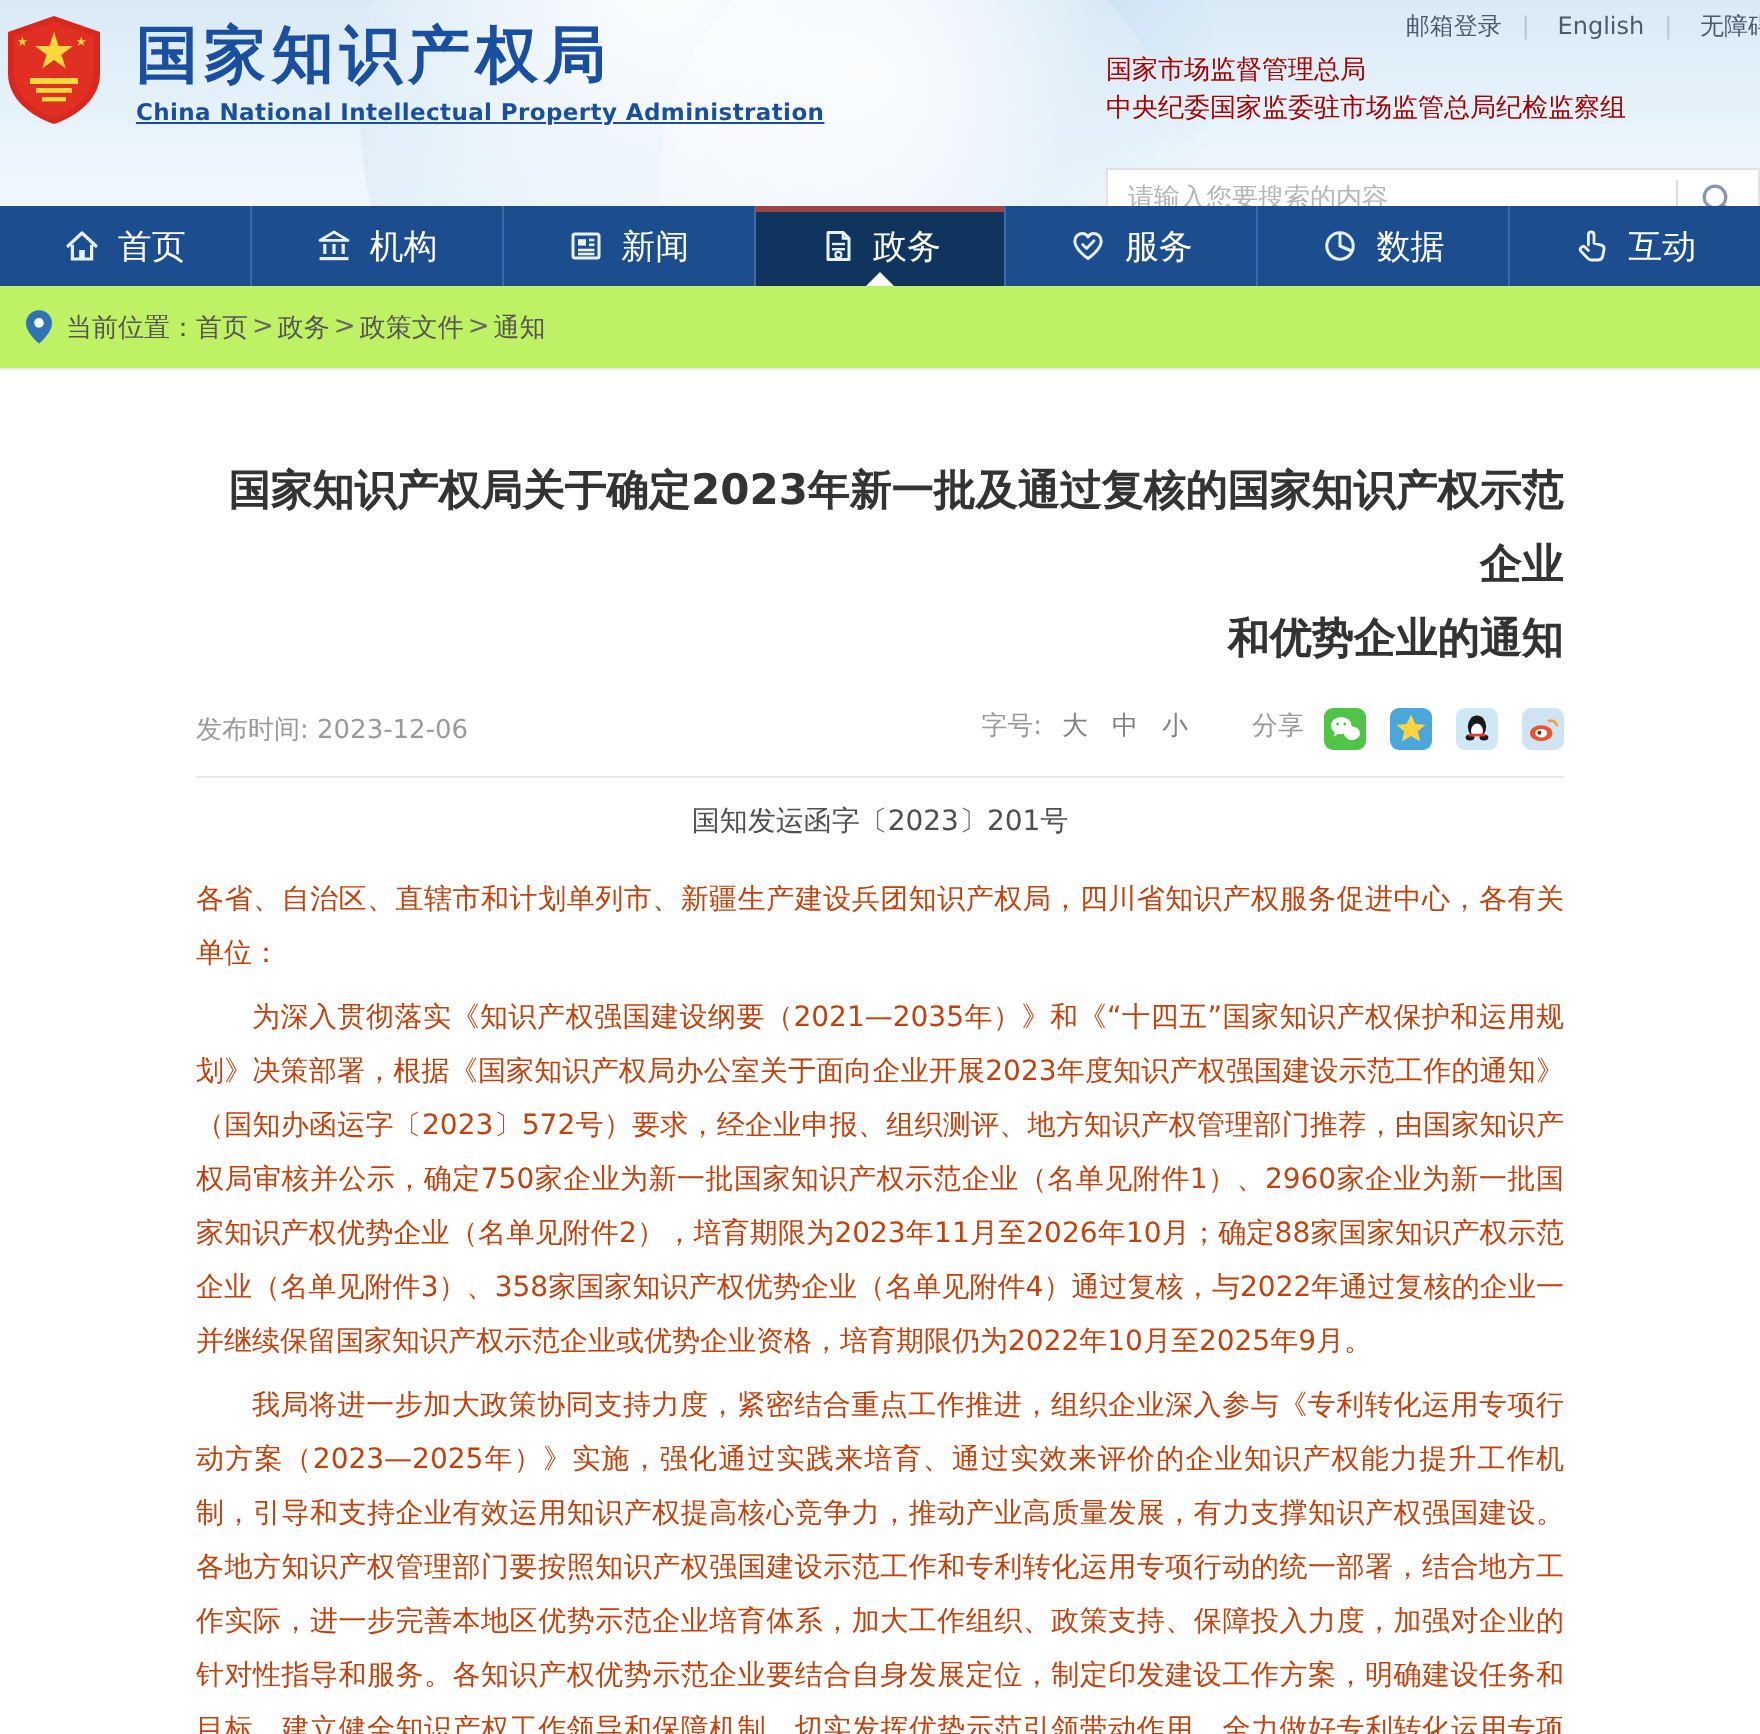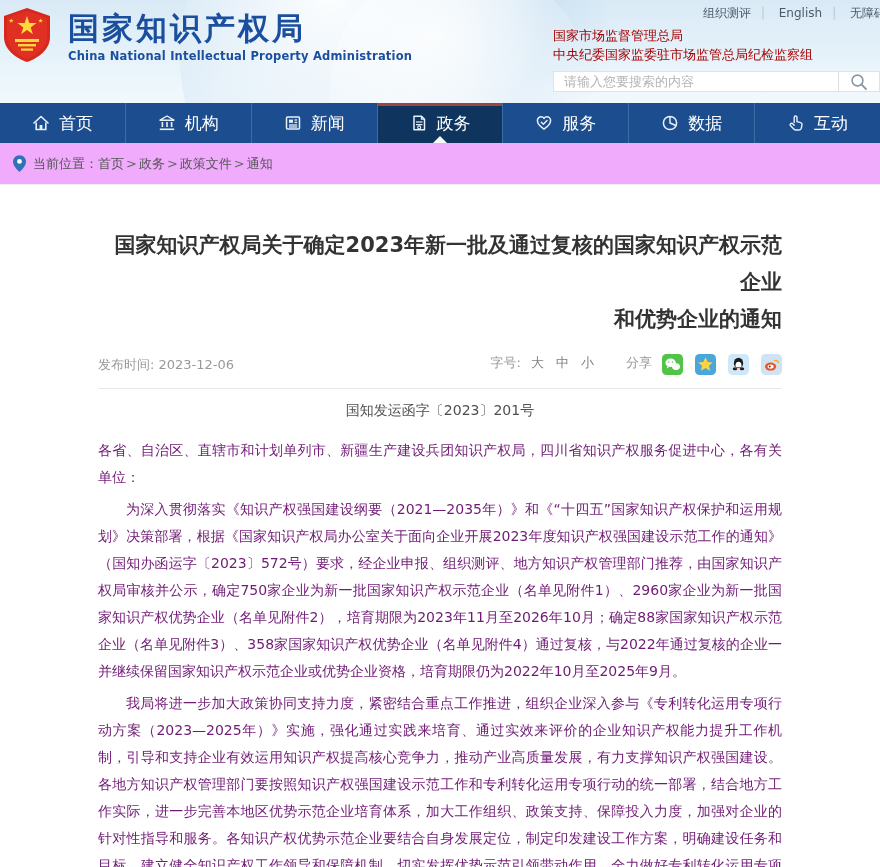--- a/index.html
+++ b/index.html
@@ -11,29 +11,29 @@
     background: linear-gradient(180deg,#d9eaf6 0%,#e6f2fa 55%,#f2f9fd 100%); }
   .header::before { content:""; position:absolute; width:430px; height:430px; border-radius:50%;
     left:180px; top:-160px;
     background: radial-gradient(circle at 35% 35%, rgba(255,255,255,.95), rgba(185,215,238,.35) 55%, rgba(160,200,230,0) 72%); }
   .header::after { content:""; position:absolute; width:260px; height:260px; border-radius:50%;
     left:330px; top:-40px; background: radial-gradient(circle at 40% 30%, rgba(255,255,255,.8), rgba(190,220,240,0) 70%); }
   .logo-row { position:absolute; left:1px; top:7px; display:flex; align-items:flex-end; z-index:2; }
   .emblem { width:52px; height:56px; flex:0 0 auto; }
   .logo-text { margin-left: 15px; padding-top: 2px; }
   .site-title { font-size: 31px; font-weight: bold; color: #1a4e9e; letter-spacing: 3px; line-height: 36px;}
-  .site-subtitle { font-size: 11.5px; font-weight: bold; color: #1a4e9e; margin-top: 3px; letter-spacing: .2px; }
+  .site-subtitle { font-size: 11.5px; font-weight: bold; color: #1a4e9e; margin-top: 3px; letter-spacing: .2px; text-decoration: underline; }
 
   .header-right { position:absolute; left:553px; right:0; top:5px; z-index:3; }
   .top-links { text-align:right; font-size:12px; color:#4c5a6b; white-space:nowrap; margin-right:-16px; }
   .top-links .tlink { cursor:pointer; padding:0 10px; }
   .top-links .sep { color:#b9c6d4; }
   .red-links { margin-top:4px; font-size:13px; line-height:19px; color:#a40000; }
   .red-links div { cursor:pointer; }
-  .search-bar { margin-top:7px; height:21px; background:#fff; border:1px solid #e2e2e2;
+  .search-bar { margin-top:20px; height:31px; background:#fff; border:1px solid #e2e2e2;
     display:flex; align-items:center; }
   .search-bar input { flex:1; border:none; outline:none; font-size:13px; color:#333; padding:0 10px;
     font-family:"DejaVu Sans","Liberation Sans",sans-serif; background:transparent; }
   .search-bar input::placeholder { color:#b5b5b5; }
   .search-divider { width:1px; height:20px; background:#ddd; }
   .search-btn { width:40px; height:100%; display:flex; align-items:center; justify-content:center;
     cursor:pointer; background:transparent; border:none; }
 
   
   .nav { height:40px; background:#1c4e8f; display:flex; position:relative; z-index:4; }
@@ -41,41 +41,41 @@
     color:#fff; font-size:17px; cursor:pointer; position:relative; border-right:1px solid #3f6ba5; }
   .nav-item:last-child { border-right:none; }
   .nav-item.active { background:#0f355f; }
   .nav-item.active::before { content:""; position:absolute; top:0; left:0; right:0; height:3px; background:#9c4444; }
   .nav-item.active::after { content:""; position:absolute; bottom:0; left:50%; margin-left:-7px;
     width:0; height:0; border-left:7px solid transparent; border-right:7px solid transparent;
     border-bottom:7px solid #fafafa; }
   .nav-ico { width:18px; height:18px; display:block; }
 
   
-  .breadcrumb { height:42px; background:#f0abfc; border-bottom:1px solid #ededed;
+  .breadcrumb { height:42px; background:#bef264; border-bottom:1px solid #ededed;
     display:flex; align-items:center; padding-left:13px; font-size:13px; color:#555; }
   .pin { width:13px; height:17px; margin-right:7px; }
   .crumb { cursor:pointer; }
   .crumb-sep { margin:0 2px; color:#666; }
 
   
   .content { padding: 42px 98px 0; background:#fff; }
   .title { text-align:right; color:#333; font-size:21px; line-height:37px; font-weight:600; }
   .meta-row { display:flex; justify-content:space-between; align-items:center; margin-top:16px;
     font-size:13px; color:#999; }
   .meta-right { display:flex; align-items:flex-start; }
   .fs-label { margin-right:4px; color:#999; }
   .fs-opt { color:#808080; cursor:pointer; padding:0 6px; }
   .share-label { margin:0 10px 0 26px; color:#999; }
   .share-icons { display:flex; gap:12px; align-items:center; }
   .share-ic { width:21px; height:21px; cursor:pointer; display:block; }
   .rule { border-top:1px solid #e8e8e8; margin-top:13px; }
   .doc-number { text-align:center; font-size:14px; color:#4f4f4f; margin-top:13px; }
   .body-text { margin-top:17px; }
-  .body-text p { font-size:14px; line-height:27px; color:#701a75; margin-bottom:5px;
+  .body-text p { font-size:14px; line-height:27px; color:#c2410c; margin-bottom:5px;
     text-align:justify; }
   .body-text p.indent { text-indent:2em; }
 </style>
 </head>
 <body>
 
 <div class="header">
   <div class="logo-row">
     <svg class="emblem" viewBox="0 0 52 56">
       <path d="M26 1 L49 9 V30 C49 42 38 51 26 55 C14 51 3 42 3 30 V9 Z" fill="#d8281e"></path>
@@ -88,21 +88,21 @@
       <rect x="20" y="41.5" width="12" height="2.2" fill="#ffd83c"></rect>
     </svg>
     <div class="logo-text">
       <div class="site-title">国家知识产权局</div>
       <div class="site-subtitle">China National Intellectual Property Administration</div>
     </div>
   </div>
 
   <div class="header-right">
     <div class="top-links">
-      <span class="tlink">组织测评</span><span class="sep">|</span>
+      <span class="tlink">邮箱登录</span><span class="sep">|</span>
       <span class="tlink">English</span><span class="sep">|</span>
       <span class="tlink">无障碍</span>
     </div>
     <div class="red-links">
       <div>国家市场监督管理总局</div>
       <div>中央纪委国家监委驻市场监管总局纪检监察组</div>
     </div>
     <div class="search-bar">
       <input type="text" placeholder="请输入您要搜索的内容" style="">
       <div class="search-divider"></div>

